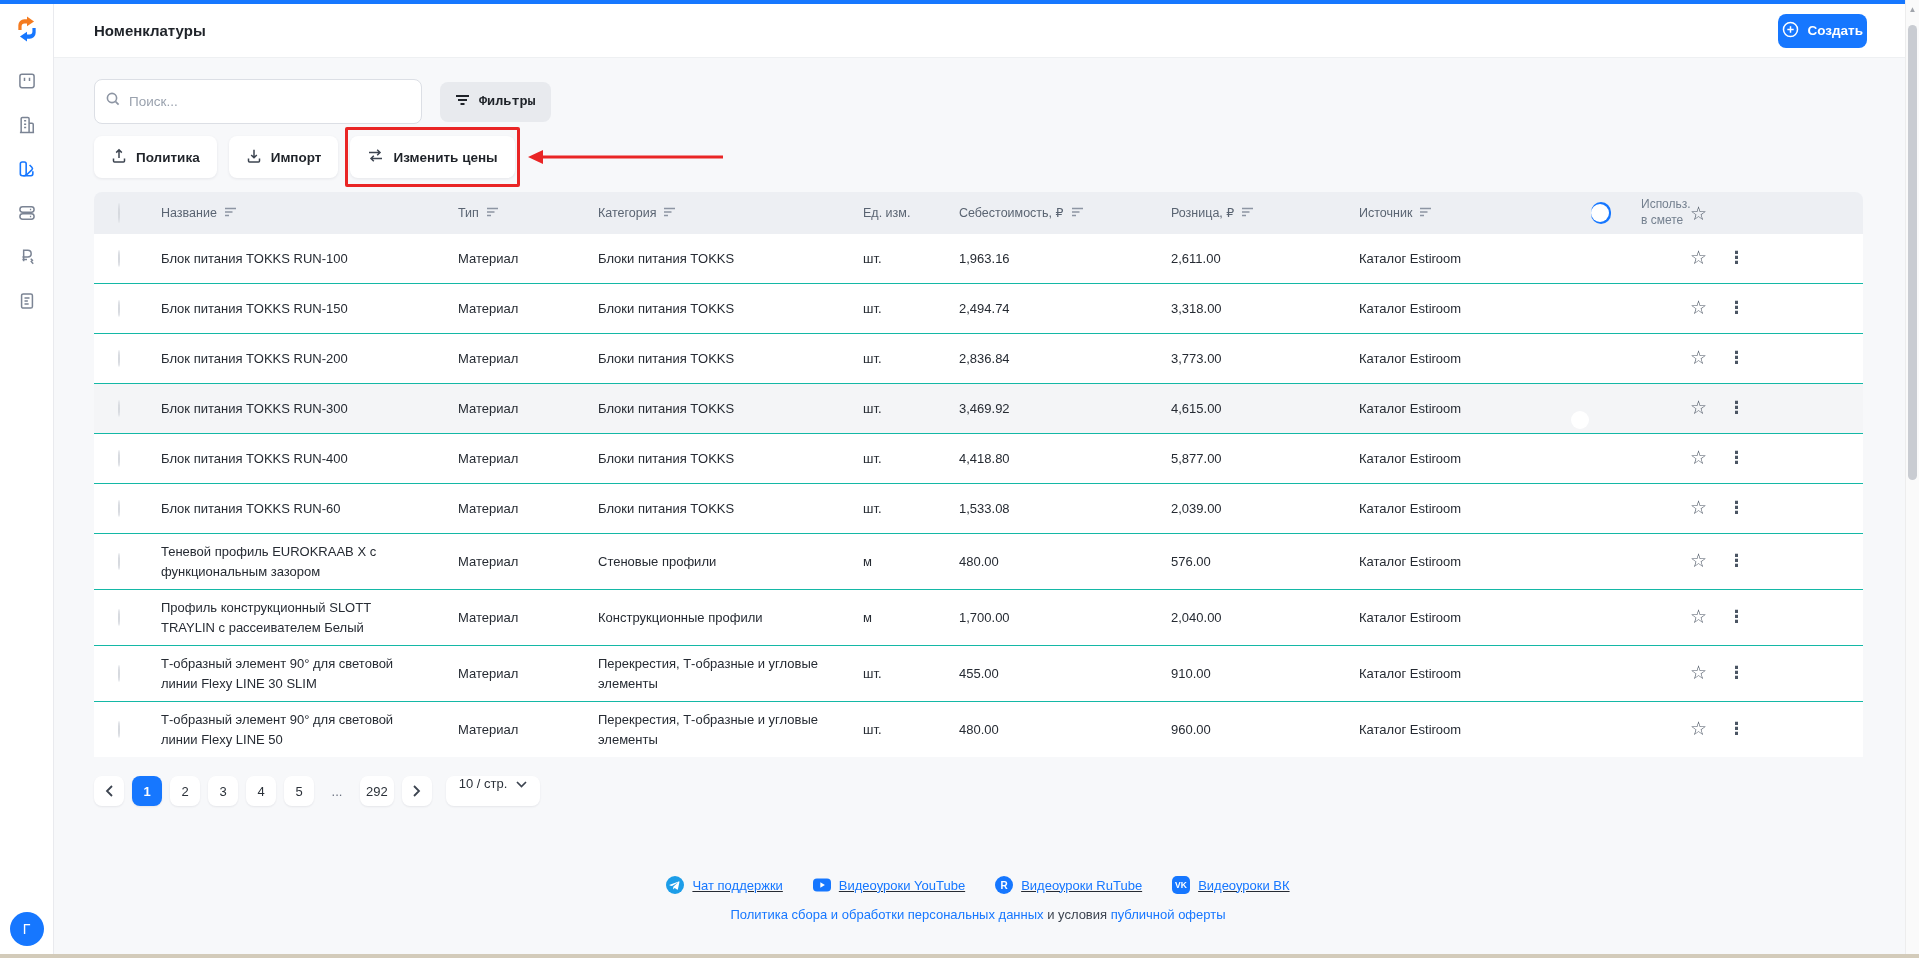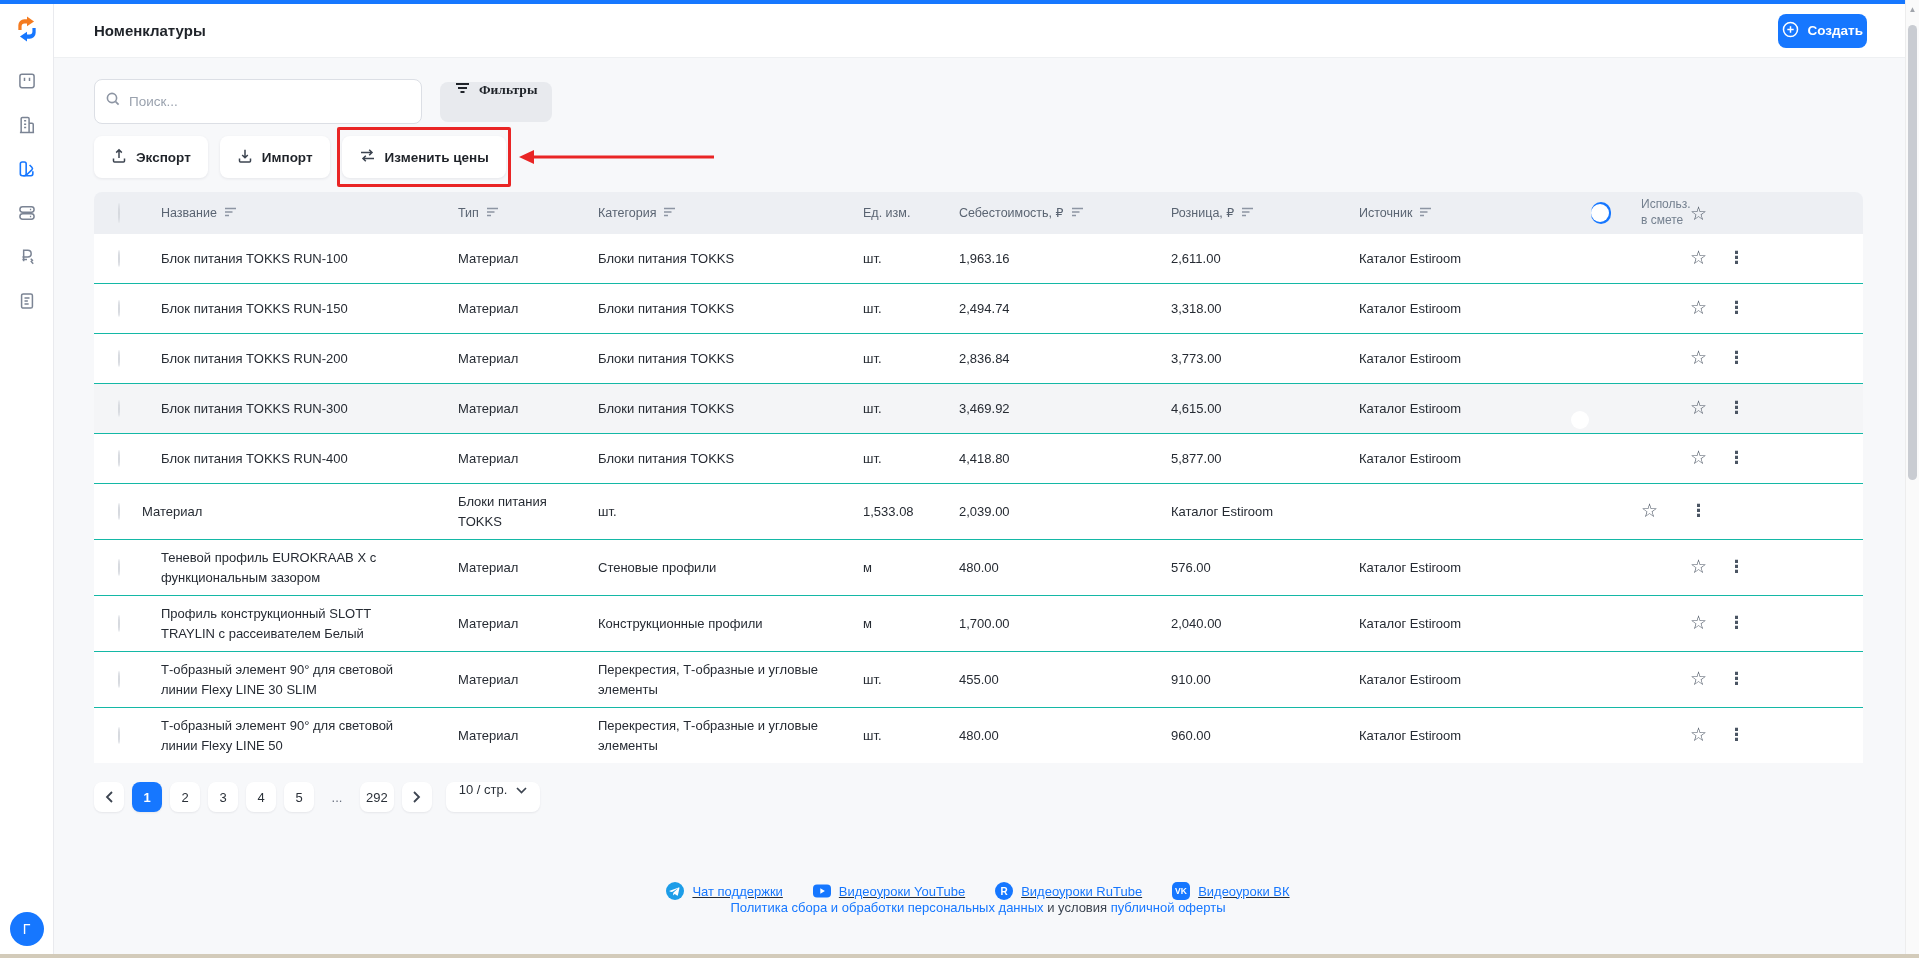--- a/index.html
+++ b/index.html
@@ -28,22 +28,22 @@
           height:34px;padding:0 4px;font-size:13.5px;font-weight:600;cursor:pointer;font-family:inherit;}
   .content{flex:1;background:#f7f8fa;padding:21px 57px 0 40px;position:relative;overflow:hidden;}
 
   
   .row1{display:flex;align-items:center;}
   .search-wrap{position:relative;width:328px;}
   .search-wrap input{width:100%;height:45px;box-sizing:border-box;border:1px solid #dcdfe5;border-radius:8px;
           background:#fff;padding:0 12px 0 34px;font-size:13.5px;color:#262b33;outline:none;font-family:inherit;}
   .search-wrap input::placeholder{color:#9aa2ae;}
   .search-ic{position:absolute;left:11px;top:12px;color:#8d95a3;}
-  .btn-filters{margin-left:18px;display:flex;gap:9px;height:40px;padding:0 15px;border:none;
-          border-radius:8px;background:#e8eaee;color:#1f2329;font-size:13.5px;font-weight:600;cursor:pointer;font-family:Liberation Serif, serif;}
+  .btn-filters{margin-left:18px;display:flex;align-items:center;gap:9px;height:40px;padding:0 15px;border:none;
+          border-radius:8px;background:#e8eaee;color:#1f2329;font-size:13.5px;font-weight:600;cursor:pointer;font-family:Liberation Mono, monospace;}
   .row2{margin-top:12px;display:flex;align-items:center;gap:12px;position:relative;}
   .btn-white{display:flex;align-items:center;gap:9px;height:42px;padding:0 17px;border:none;border-radius:8px;
           background:#fff;color:#1f2329;font-size:13.5px;font-weight:600;cursor:pointer;
           box-shadow:0 1px 3px rgba(20,30,50,.08);font-family:inherit;}
   .btn-white svg{color:#3c4450;}
   .annot-wrap{position:relative;}
   .annot-rect{position:absolute;left:-5px;right:-5px;top:-9px;bottom:-9px;border:3px solid #e92525;border-radius:2px;pointer-events:none;}
   .annot-arrow{position:absolute;left:calc(100% + 12px);top:50%;margin-top:-8px;pointer-events:none;}
 
   
@@ -74,21 +74,21 @@
   .pg-item.dots-item{background:transparent;box-shadow:none;color:#6b7280;}
   .pg-size{margin-left:6px;display:flex;align-items:flex-start;gap:9px;height:30px;padding:0 13px;border-radius:8px;
            background:#fff;box-shadow:0 1px 2px rgba(20,30,50,.08);font-size:13px;color:#2b3139;cursor:pointer;}
   .pg-size svg,.pg-item svg{color:#3c4450;}
 
   
   .footer{margin-top:70px;display:flex;flex-direction:column;align-items:center;}
   .f-links{display:flex;align-items:center;gap:30px;text-decoration:underline;}
   .f-link{display:flex;align-items:center;gap:8px;color:#1677ff;font-size:13px;cursor:pointer;}
   .f-ic{width:18px;height:18px;flex-shrink:0;}
-  .f-legal{font-size:13px;color:#3c4450;}
+  .f-legal{margin-top:13px;font-size:13px;color:#3c4450;}
   .f-legal .lnk{color:#1677ff;cursor:pointer;}
 
   
   .scrollbar{position:absolute;right:0;top:0;bottom:0;width:13px;background:#fafafa;border-left:1px solid #ededed;z-index:40;}
   .sb-arrow{position:absolute;top:5px;left:2px;width:9px;text-align:center;font-size:8px;color:#a0a4ab;}
   .sb-thumb{position:absolute;top:25px;left:2px;width:9px;height:455px;border-radius:5px;background:#c9ccd2;cursor:pointer;}
   .bottom-strip{position:absolute;left:0;bottom:0;width:100%;height:4px;background:#d3cbba;z-index:50;}
 </style>
 </head>
 <body>
@@ -192,21 +192,21 @@
             <span>Фильтры</span>
           </button>
         </div>
 
         <div class="row2">
           <button class="btn-white">
             <span><svg width="16" height="16" viewBox="0 0 16 16" fill="none" stroke="currentColor" stroke-width="1.5">
                   <path d="M8 10V2.2M5.2 4.6 8 1.8l2.8 2.8"></path>
                   <path d="M2.5 10.5V13a1 1 0 0 0 1 1h9a1 1 0 0 0 1-1v-2.5"></path>
                 </svg></span>
-            <span>Экспорт</span>
+            <span>Политика</span>
           </button>
           <button class="btn-white">
             <span><svg width="16" height="16" viewBox="0 0 16 16" fill="none" stroke="currentColor" stroke-width="1.5">
                   <path d="M8 1.8v7.8M5.2 7 8 9.8 10.8 7"></path>
                   <path d="M2.5 10.5V13a1 1 0 0 0 1 1h9a1 1 0 0 0 1-1v-2.5"></path>
                 </svg></span>
             <span>Импорт</span>
           </button>
           <span class="annot-wrap">
             <button class="btn-white">
@@ -353,20 +353,21 @@
     <div class="cell">5,877.00</div>
     <div class="cell">Каталог Estiroom</div>
     <div class="cell"><span class="toggle"></span></div>
     <div class="cell"></div>
     <div class="cell"><span class="star">☆</span></div>
     <div class="cell"><span class="dots">⋮</span></div>
   </div>
 
   <div class="tr body">
     <div class="cell"><span class="chk"></span></div>
+    <div class="cell name">Блок питания TOKKS RUN-60</div>
     <div class="cell">Материал</div>
     <div class="cell">Блоки питания TOKKS</div>
     <div class="cell">шт.</div>
     <div class="cell">1,533.08</div>
     <div class="cell">2,039.00</div>
     <div class="cell">Каталог Estiroom</div>
     <div class="cell"><span class="toggle"></span></div>
     <div class="cell"></div>
     <div class="cell"><span class="star">☆</span></div>
     <div class="cell"><span class="dots">⋮</span></div>

